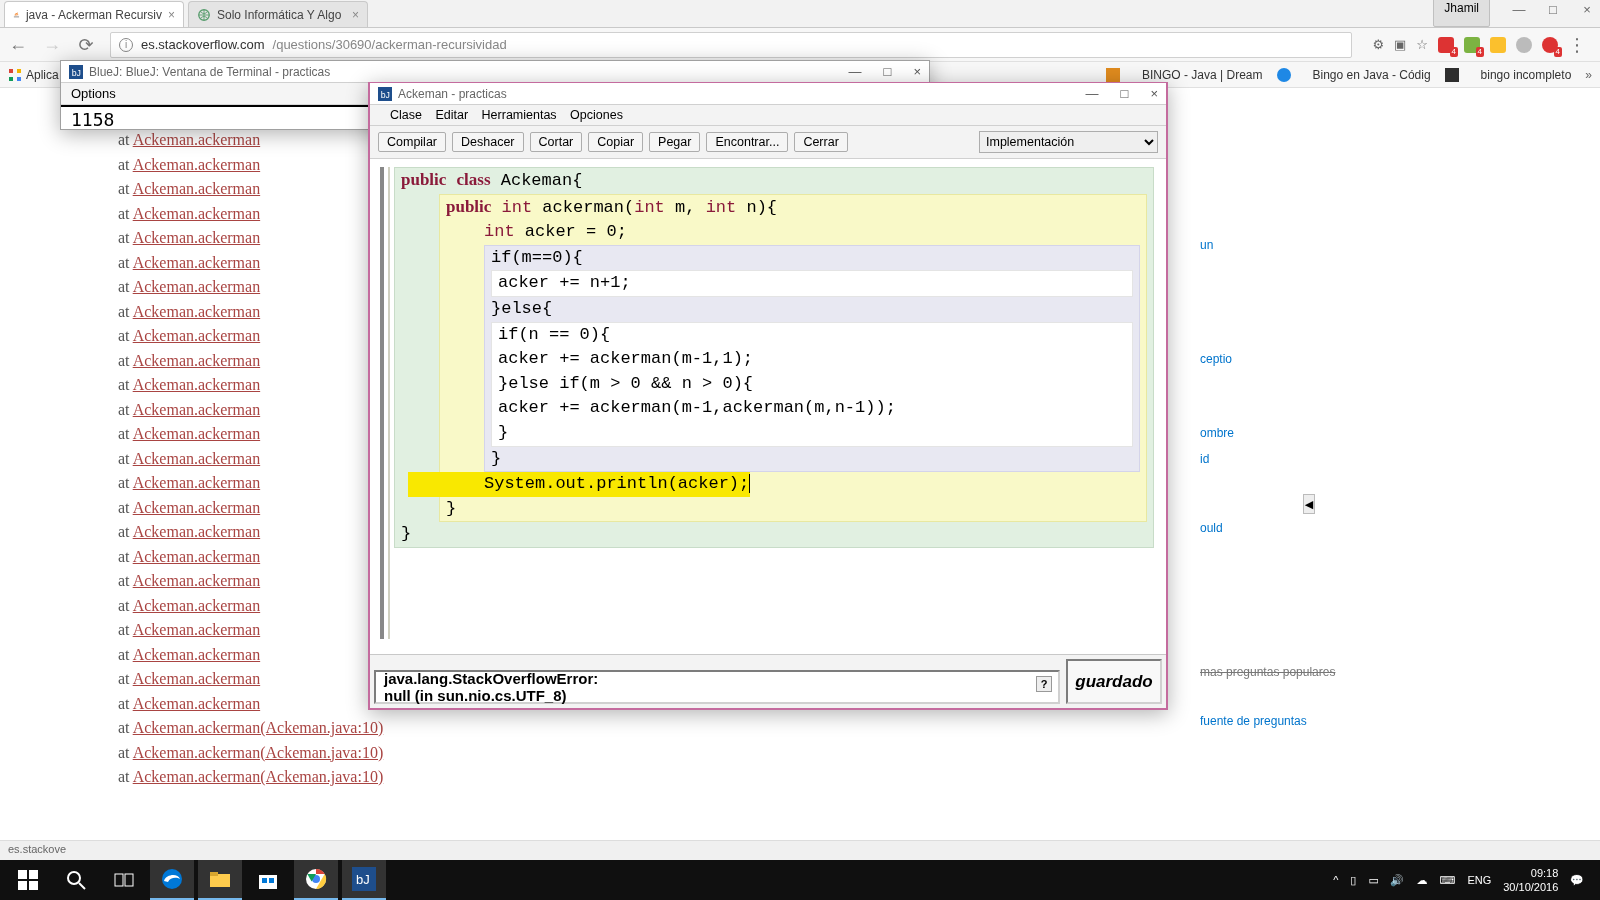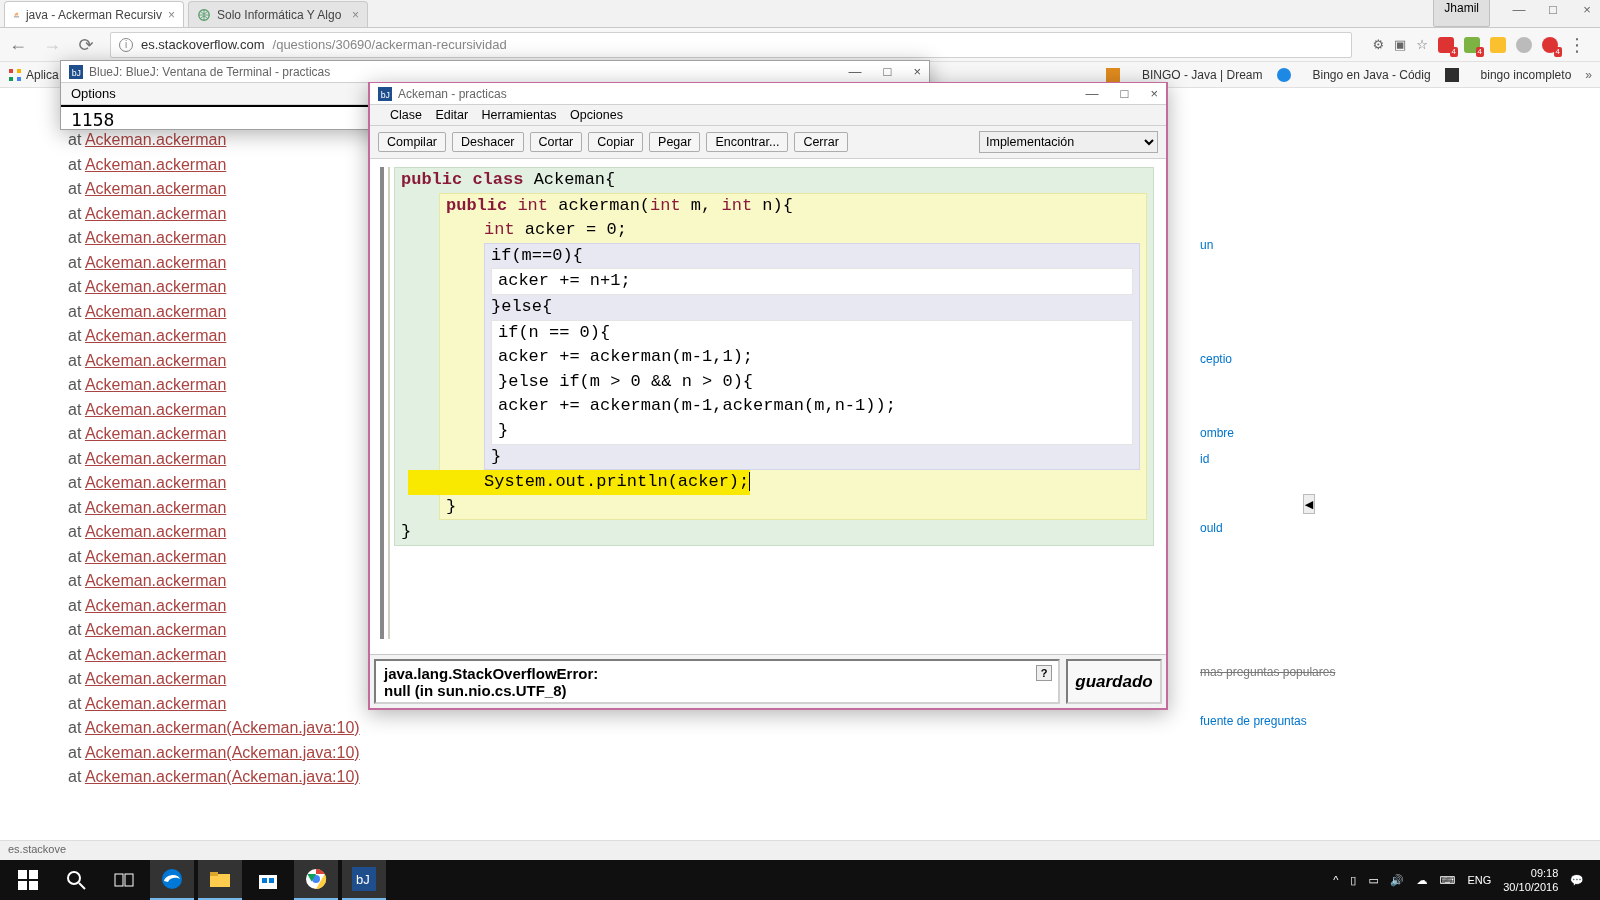--- a/index.html
+++ b/index.html
@@ -26,21 +26,21 @@
 
   .chrome-bk { height: 26px; background: #f7f7f7; border-bottom: 1px solid #e0e0e0; display: flex; align-items: center; padding: 0 8px; gap: 14px; font-size: 12px; color: #333; }
   .bk-item { display: flex; align-items: center; gap: 22px; }
   .bk-fav { width: 14px; height: 14px; }
   .bk-more { margin-left: auto; color: #666; }
 
   
   .page-body { position: absolute; top: 88px; left: 0; right: 0; bottom: 40px; background: #fff; }
 
   
-  .trace { padding-left: 68px; padding-top: 40px; font-family: Liberation Sans, sans-serif; font-size: 16px; color: #555; line-height: 24.5px; white-space: nowrap; }
+  .trace { padding-left: 118px; padding-top: 40px; font-family: Liberation Serif, serif; font-size: 16px; color: #555; line-height: 24.5px; white-space: nowrap; }
   .trace .at { color: #555; }
   .trace .link { color: #a94442; text-decoration: underline; }
 
   .sidebar-right { position: absolute; top: 150px; right: 150px; width: 250px; font-size: 12px; color: #0074cc; }
   .sidebar-right div { margin-bottom: 22px; }
   .sidebar-right .grey { color: #777; }
 
   
   .win { position: absolute; background: #fff; border: 1px solid #a0a0a0; box-shadow: 0 4px 20px rgba(0,0,0,.3); }
   .win-terminal { top: 60px; left: 60px; width: 870px; height: 70px; }
@@ -59,27 +59,27 @@
   .ed-tools button { font-size: 12.5px; padding: 2px 8px; background: #f5f5f5; border: 1px solid #adadad; border-radius: 2px; }
   .ed-tools select { margin-left: auto; width: 179px; font-size: 12.5px; padding: 2px; border: 1px solid #adadad; }
 
   .ed-code { padding: 8px 12px 8px 24px; font-family: Consolas, "Courier New", monospace; font-size: 17px; line-height: 24.6px; position: relative; height: 488px; }
   .gutter { position:absolute; left:10px; top:8px; bottom:8px; width:4px; background:#888; }
   .gutter2 { position:absolute; left:18px; top:8px; bottom:8px; width:2px; background:#d0d0c0; }
   .code-bg-class { background: #e1f0e1; border:1px solid #c8dcc8; padding: 0 6px; }
   .code-bg-method { background: #f9f9c8; border:1px solid #e8e8a0; padding: 0 6px; margin-left: 38px; }
   .code-bg-block { background: #e8e8f2; border:1px solid #d4d4ea; padding: 0 6px; margin-left: 38px; }
   .code-bg-inner { background: #fff; border:1px solid #e4e4e4; padding: 0 6px; margin-left: 38px; }
-  .kw { color: #8a1a3a; font-weight: bold; }
+  .kw { color: #8a1a3a; font-weight: bold; font-family: Liberation Serif, serif; }
   .ty { color: #8a1a3a; }
   .hl-yellow { background: #f9e800; display: inline-block; }
   .cursor { border-right: 1px solid #000; }
 
   .ed-status { position: absolute; bottom: 0; left: 0; right: 0; height: 54px; display: flex; gap: 6px; padding: 4px; background: #f3f3f3; border-top: 1px solid #c8c8c8; }
-  .err-box { flex: 1; background: #fff; border: 2px inset #d0d0d0; padding: 4px 8px; font-size: 15px; font-weight: bold; display: flex; align-items: center; position: relative; }
+  .err-box { flex: 1; background: #fff; border: 2px inset #d0d0d0; padding: 4px 8px; font-size: 15px; font-weight: bold; display: flex; align-items: center; position: relative; margin-top: 11px; }
   .err-q { position: absolute; top: 4px; right: 6px; width: 16px; height: 16px; border: 1px solid #999; background: #eee; font-size: 11px; text-align: center; line-height: 14px; }
   .saved-box { width: 96px; border: 2px inset #d0d0d0; background: #f8f8f8; display: flex; align-items: center; justify-content: center; font-style: italic; font-weight: bold; font-size: 17px; }
 
   .collapse-arrow { position:absolute; right:285px; top:406px; width:12px; height:20px; background:#eee; border:1px solid #bbb; font-size:11px; text-align:center; line-height:18px; }
 
   
   .taskbar { position: absolute; bottom: 0; left: 0; right: 0; height: 40px; background: #101010; display: flex; align-items: center; padding: 0 6px; gap: 4px; }
   .tb-item { width: 44px; height: 40px; display: flex; align-items: center; justify-content: center; }
   .tb-item.active { background: #333; border-bottom: 2px solid #76b9ed; }
   .tb-ico { width: 24px; height: 24px; }

